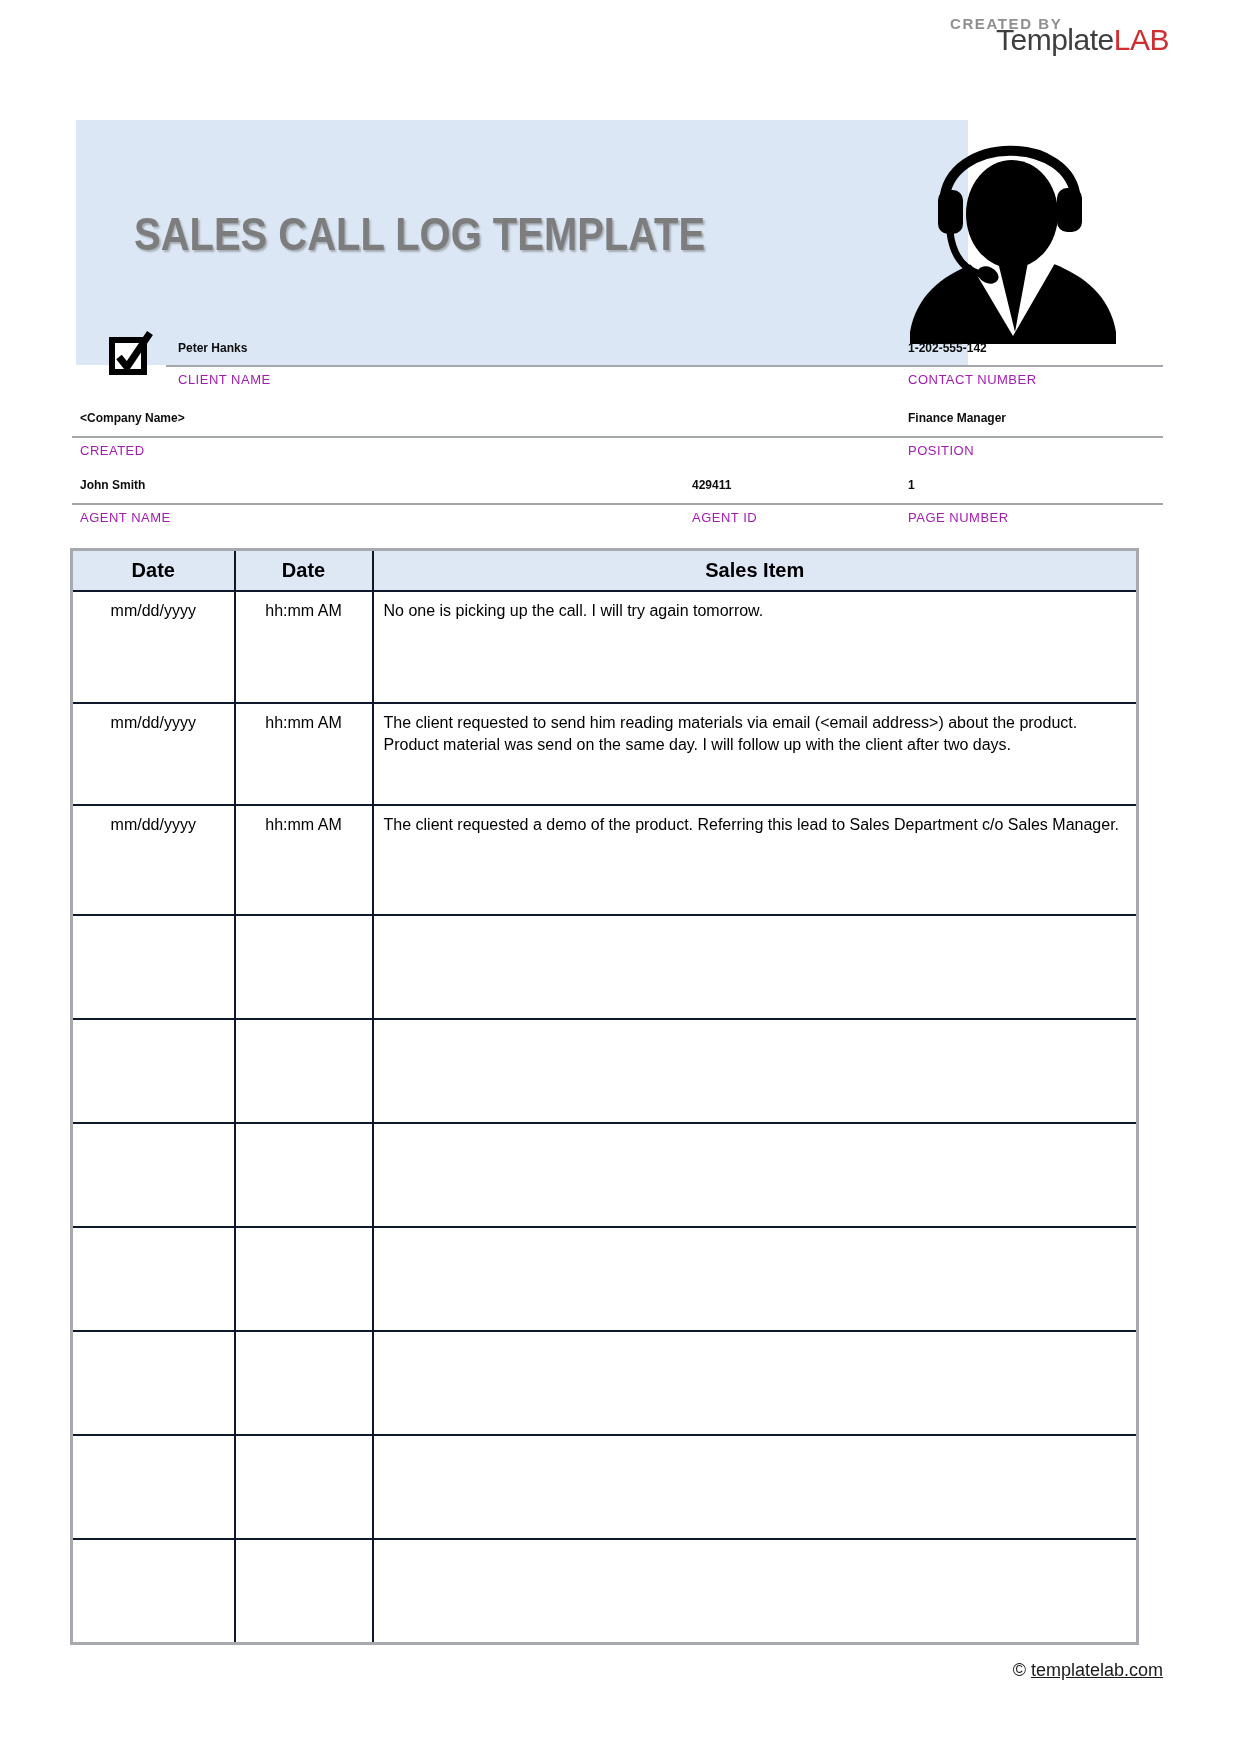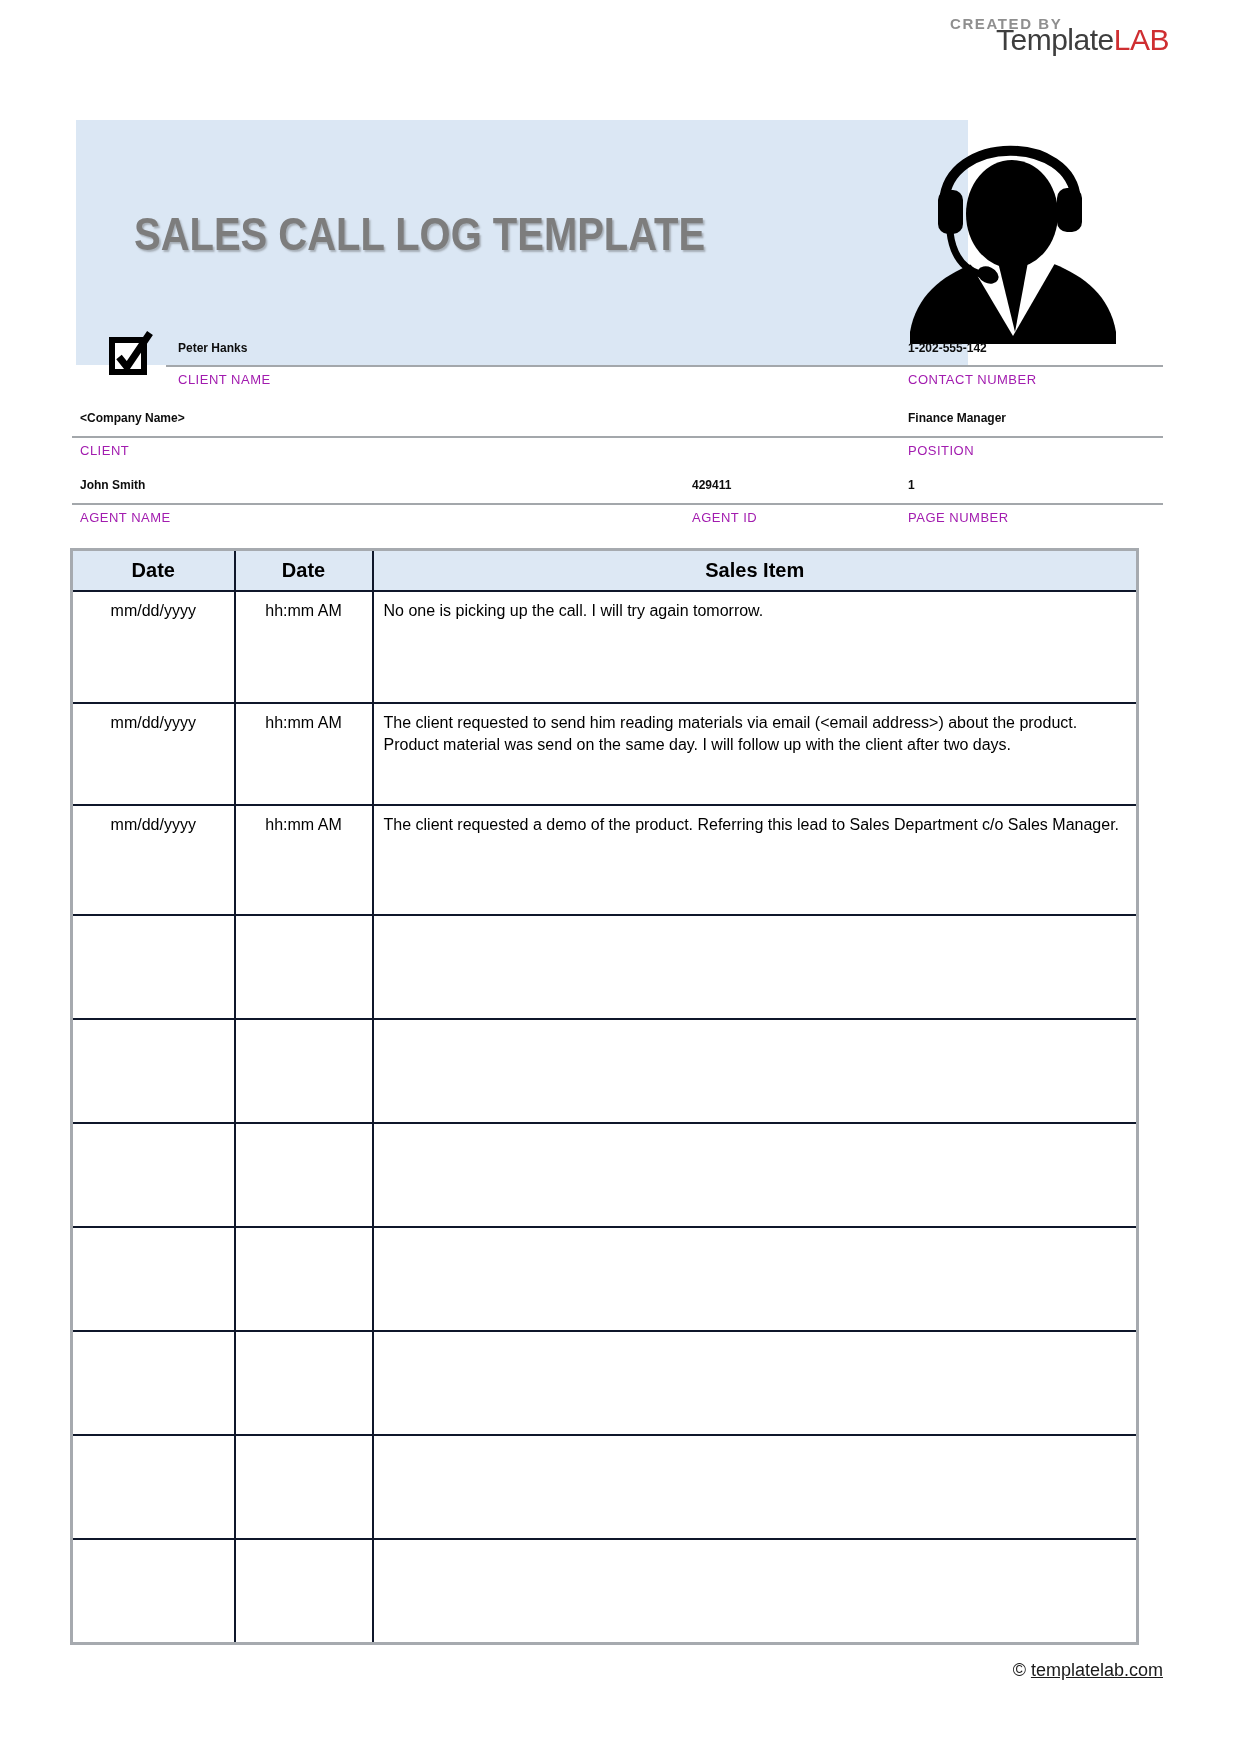--- a/index.html
+++ b/index.html
@@ -89,21 +89,21 @@
 
   <div class="field-value" style="left:178px;top:341px">Peter Hanks</div>
   <div class="field-value" style="left:908px;top:341px">1-202-555-142</div>
   <div class="rule" style="left:166px;top:365px;width:997px"></div>
   <div class="field-label" style="left:178px;top:372px">CLIENT NAME</div>
   <div class="field-label" style="left:908px;top:372px">CONTACT NUMBER</div>
 
   <div class="field-value" style="left:80px;top:411px">&lt;Company Name&gt;</div>
   <div class="field-value" style="left:908px;top:411px">Finance Manager</div>
   <div class="rule" style="left:72px;top:436px;width:1091px"></div>
-  <div class="field-label" style="left:80px;top:443px">CLIENT</div>
+  <div class="field-label" style="left:80px;top:443px">CREATED</div>
   <div class="field-label" style="left:908px;top:443px">POSITION</div>
 
   <div class="field-value" style="left:80px;top:478px">John Smith</div>
   <div class="field-value" style="left:692px;top:478px">429411</div>
   <div class="field-value" style="left:908px;top:478px">1</div>
   <div class="rule" style="left:72px;top:503px;width:1091px"></div>
   <div class="field-label" style="left:80px;top:510px">AGENT NAME</div>
   <div class="field-label" style="left:692px;top:510px">AGENT ID</div>
   <div class="field-label" style="left:908px;top:510px">PAGE NUMBER</div>
 

